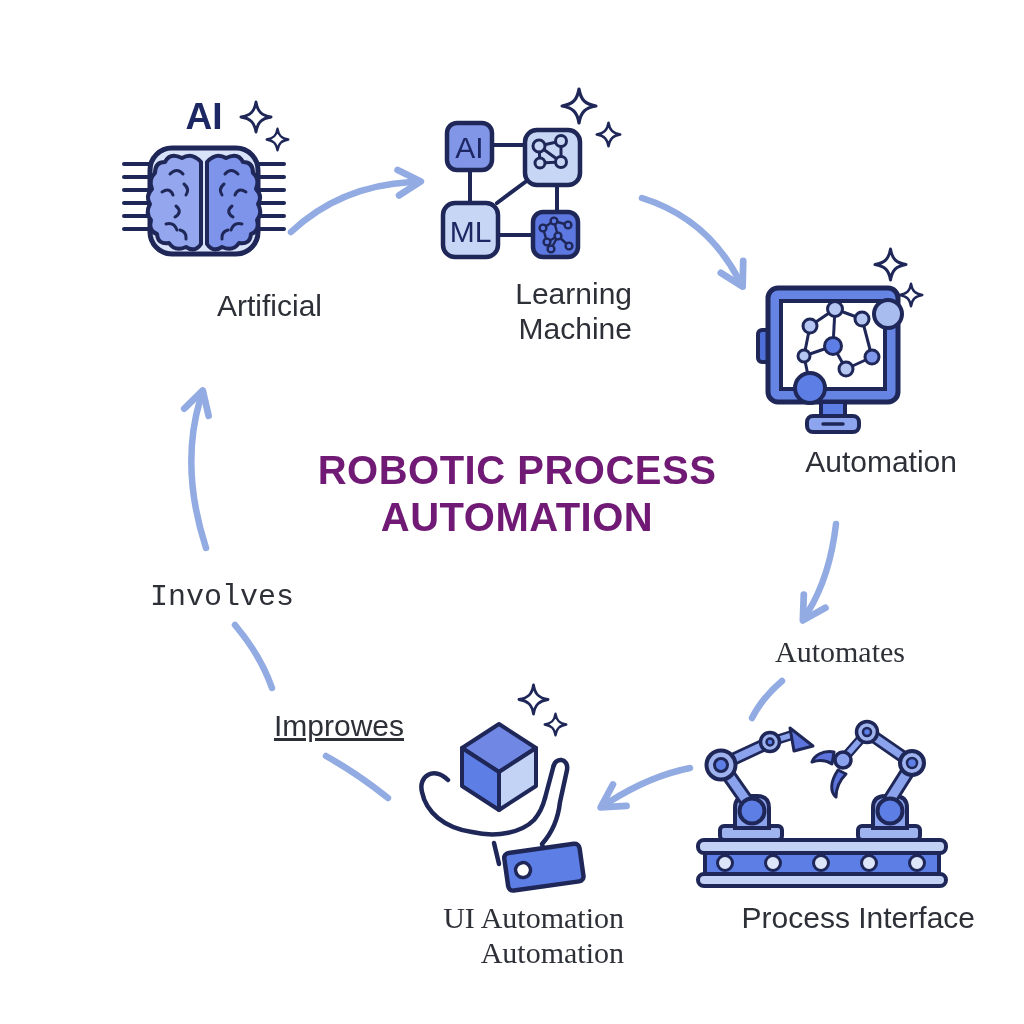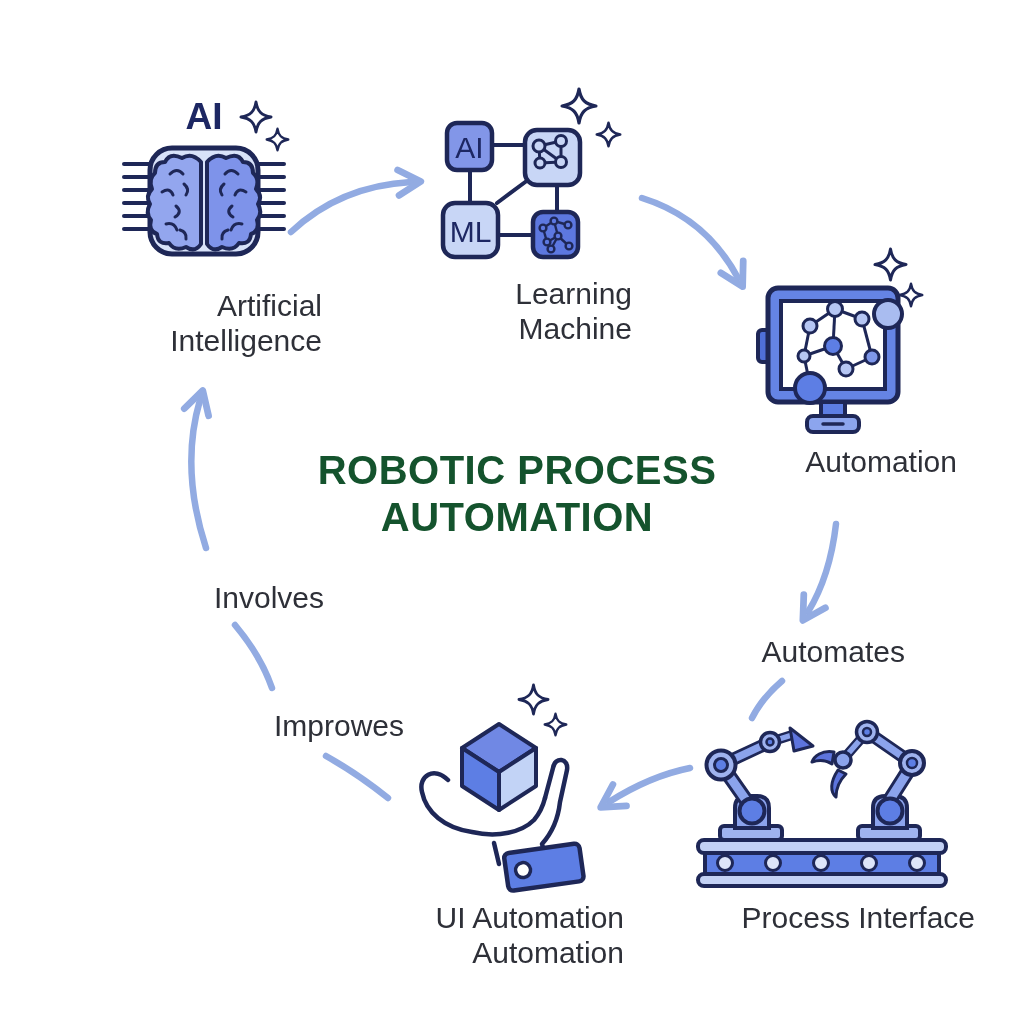--- a/index.html
+++ b/index.html
@@ -1,20 +1,20 @@
 <!DOCTYPE html>
 <html><head>
 <meta charset="utf-8">
 <style>
   html,body{margin:0;padding:0;background:#ffffff;}
   body{width:1024px;height:1024px;position:relative;overflow:hidden;
        font-family:"Liberation Sans","DejaVu Sans",sans-serif;}
   .abs{position:absolute;}
   .label{position:absolute;text-align:right;color:#2e3038;font-size:30px;line-height:35px;}
-  .title{position:absolute;text-align:center;color:#14532d;font-weight:bold;
+  .title{position:absolute;text-align:center;color:#701a75;font-weight:bold;
          font-size:40px;line-height:47px;letter-spacing:0.5px;}
   .badge{position:absolute;text-align:center;color:#1d2763;font-weight:bold;font-size:37px;}
   svg{display:block;overflow:visible;}
 </style>
 </head>
 <body>
 
 <svg width="0" height="0" class="abs" aria-hidden="true">
   <defs>
     <marker id="ah" viewBox="0 0 12 12" refX="6.5" refY="6" markerWidth="5.2" markerHeight="5.2" orient="auto-start-reverse">
@@ -72,21 +72,20 @@
         <path d="M54,60 q7,6 -1,11"></path>
       <path d="M44,78 q8,-2 11,6"></path>
         <path d="M62,38 q6,5 2,11"></path>
         <path d="M58,84 q7,2 6,9"></path>
     </g>
   </g>
 </svg>
 
 <div class="label" style="left:92px;top:288px;width:230px;">
   <div>Artificial</div>
-  <div>Intelligence</div>
 </div>
 
 <svg class="abs" style="left:285px;top:170px;" width="140" height="70" viewBox="0 0 140 70">
   <path d="M6,62 Q55,16 126,12" fill="none" stroke="#92abe2" stroke-width="6.5" stroke-linecap="round" marker-end="url(#ah)"></path>
 </svg>
 
 <svg class="abs" style="left:561px;top:88px;" width="36" height="36" viewBox="0 0 100 100">
   <path d="M50,3 C55,33 67,45 97,50 C67,55 55,67 50,97 C45,67 33,55 3,50 C33,45 45,33 50,3 Z" fill="#fff" stroke="#1e2757" stroke-width="9" stroke-linejoin="round"></path>
 </svg>
 <svg class="abs" style="left:596px;top:122px;" width="25" height="25" viewBox="0 0 100 100">
@@ -182,21 +181,21 @@
 </svg>
 
 <div class="label" style="left:707px;top:444px;width:250px;">
   <div>Automation</div>
 </div>
 
 <svg class="abs" style="left:798px;top:518px;" width="60" height="105" viewBox="0 0 60 105">
   <path d="M38,6 Q32,58 10,94" fill="none" stroke="#92abe2" stroke-width="6.5" stroke-linecap="round" marker-end="url(#ah)"></path>
 </svg>
 
-<div class="label" style="left:705px;top:634px;width:200px;">Automates</div>
+<div class="label" style="left:705px;top:634px;width:200px;font-family:Liberation Serif, serif;">Automates</div>
 
 <svg class="abs" style="left:746px;top:676px;" width="45" height="48" viewBox="0 0 45 48">
   <path d="M36,5 Q16,22 6,42" fill="none" stroke="#92abe2" stroke-width="6.5" stroke-linecap="round"></path>
 </svg>
 
 <svg class="abs" style="left:688px;top:700px;" width="270" height="190" viewBox="0 0 270 190">
 
   <g>
     <rect x="32" y="126" width="62" height="14" rx="4" fill="#9fb3ef" stroke="#1e2757" stroke-width="4"></rect>
     <path d="M47,128 L47,108 Q47,96 59,96 L69,96 Q81,96 81,108 L81,128 Z" fill="#8ba3ec" stroke="#1e2757" stroke-width="4"></path>
@@ -268,32 +267,32 @@
     <polygon points="89,44 126,68 89,92 52,68" fill="#7088e4"></polygon>
     <polygon points="52,68 89,92 89,130 52,106" fill="#5d7ee4"></polygon>
     <polygon points="126,68 89,92 89,130 126,106" fill="#c2d3f6"></polygon>
   </g>
   <g transform="rotate(-8 135 188)">
     <rect x="96" y="168" width="76" height="38" rx="5" fill="#5d7ee4" stroke="#1e2757" stroke-width="4.5"></rect>
     <circle cx="113" cy="187" r="7.5" fill="#ffffff" stroke="#1e2757" stroke-width="3.5"></circle>
   </g>
 </svg>
 
-<div class="label" style="left:396px;top:900px;width:228px;">
+<div class="label" style="left:396px;top:900px;width:228px;font-family:Liberation Serif, serif;">
   <div>UI Automation</div>
   <div>Automation</div>
 </div>
 
 <svg class="abs" style="left:320px;top:750px;" width="75" height="55" viewBox="0 0 75 55">
   <path d="M6,6 Q38,24 68,48" fill="none" stroke="#92abe2" stroke-width="6.5" stroke-linecap="round"></path>
 </svg>
 
-<div class="label" style="left:224px;top:708px;width:180px;">Improwes</div>
+<div class="label" style="left:224px;top:708px;width:180px;text-decoration:underline;">Improwes</div>
 
 <svg class="abs" style="left:225px;top:618px;" width="55" height="78" viewBox="0 0 55 78">
   <path d="M10,7 Q36,38 47,70" fill="none" stroke="#92abe2" stroke-width="6.5" stroke-linecap="round"></path>
 </svg>
 
-<div class="label" style="left:144px;top:580px;width:180px;">Involves</div>
+<div class="label" style="left:114px;top:580px;width:180px;font-family:Liberation Mono, monospace;">Involves</div>
 
 <svg class="abs" style="left:176px;top:390px;" width="55" height="165" viewBox="0 0 55 165">
   <path d="M30,158 Q4,78 24,10" fill="none" stroke="#92abe2" stroke-width="6.5" stroke-linecap="round" marker-end="url(#ah)"></path>
 </svg>
 
 </body></html>

